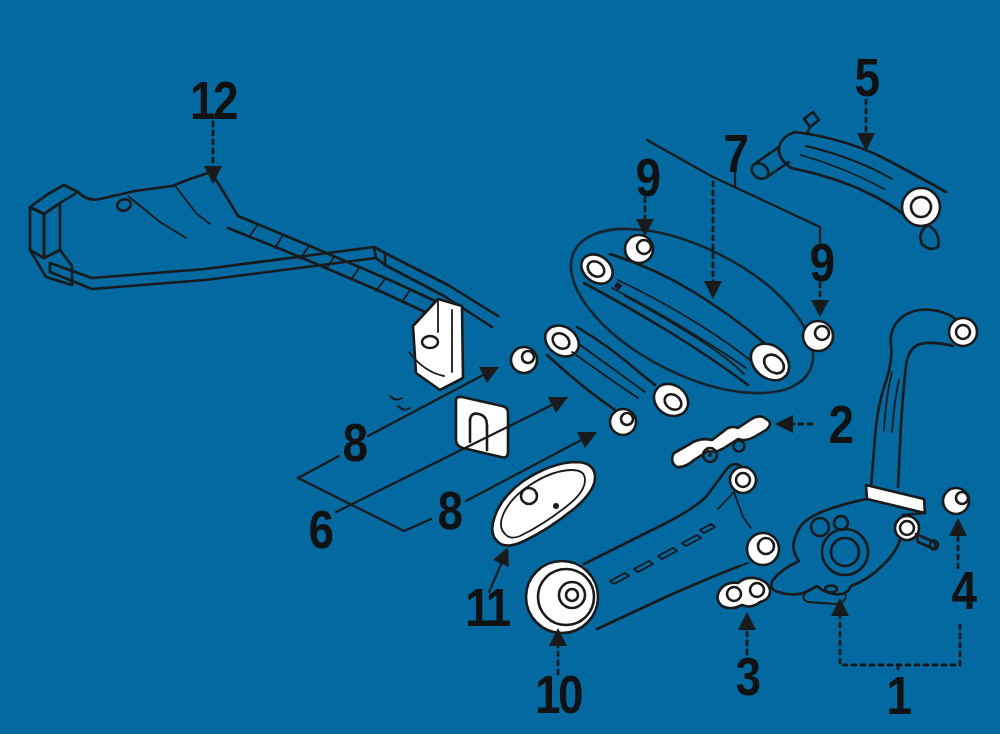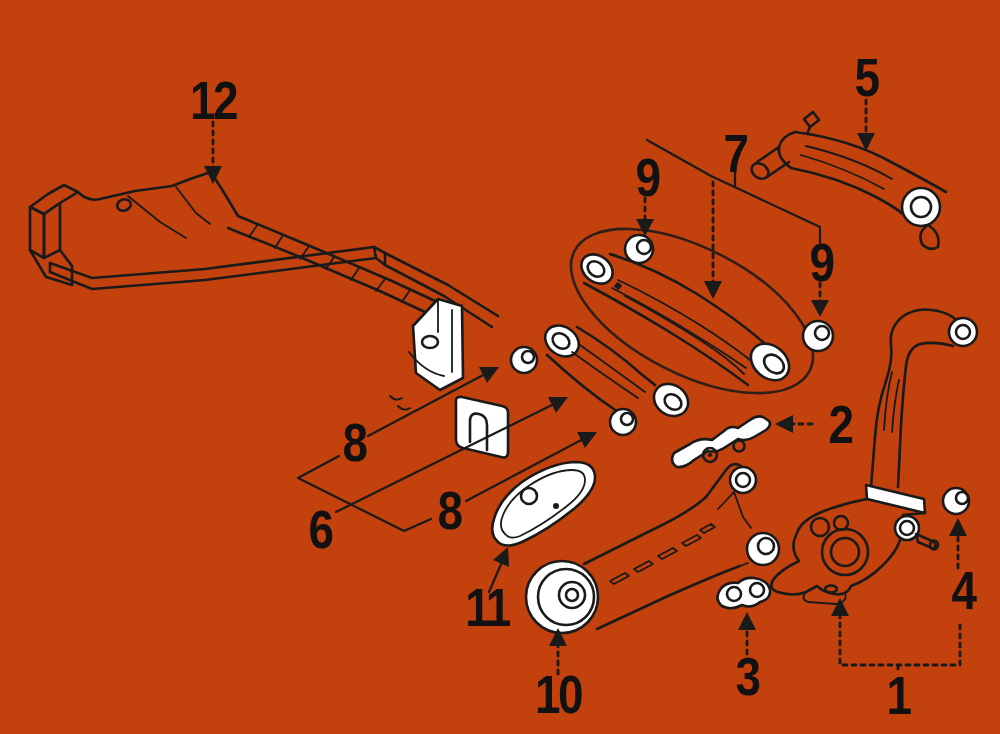--- a/index.html
+++ b/index.html
@@ -1,16 +1,16 @@
 <!DOCTYPE html>
 <html><head>
 <meta charset="utf-8">
 <style>
   html,body{margin:0;padding:0;background:#fff;}
-  .stage{position:relative;width:1000px;height:734px;background:#c2410c;overflow:hidden;
+  .stage{position:relative;width:1000px;height:734px;background:#0369a1;overflow:hidden;
          font-family:"Liberation Sans",sans-serif;}
   .stage svg{position:absolute;left:0;top:0;}
   .callout{position:absolute;transform:translate(-50%,-50%) scaleX(.85);
            font-weight:700;font-size:54px;line-height:1;color:#111;
            letter-spacing:-3px;white-space:nowrap;user-select:none;}
   .art path,.art line,.art circle,.art ellipse,.art polyline{
            stroke:#1a1a1a;stroke-width:2.6;fill:none;
            stroke-linecap:round;stroke-linejoin:round;}
   .art .fw{fill:#fff;}
   .art .fb{fill:#1a1a1a;stroke:none;}

